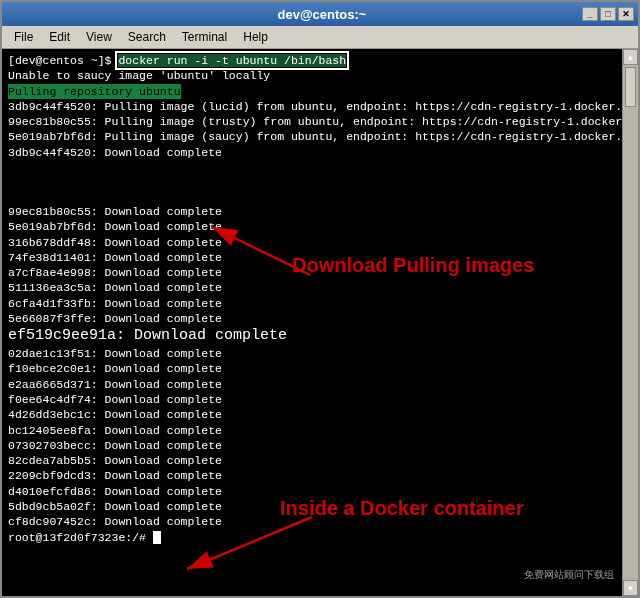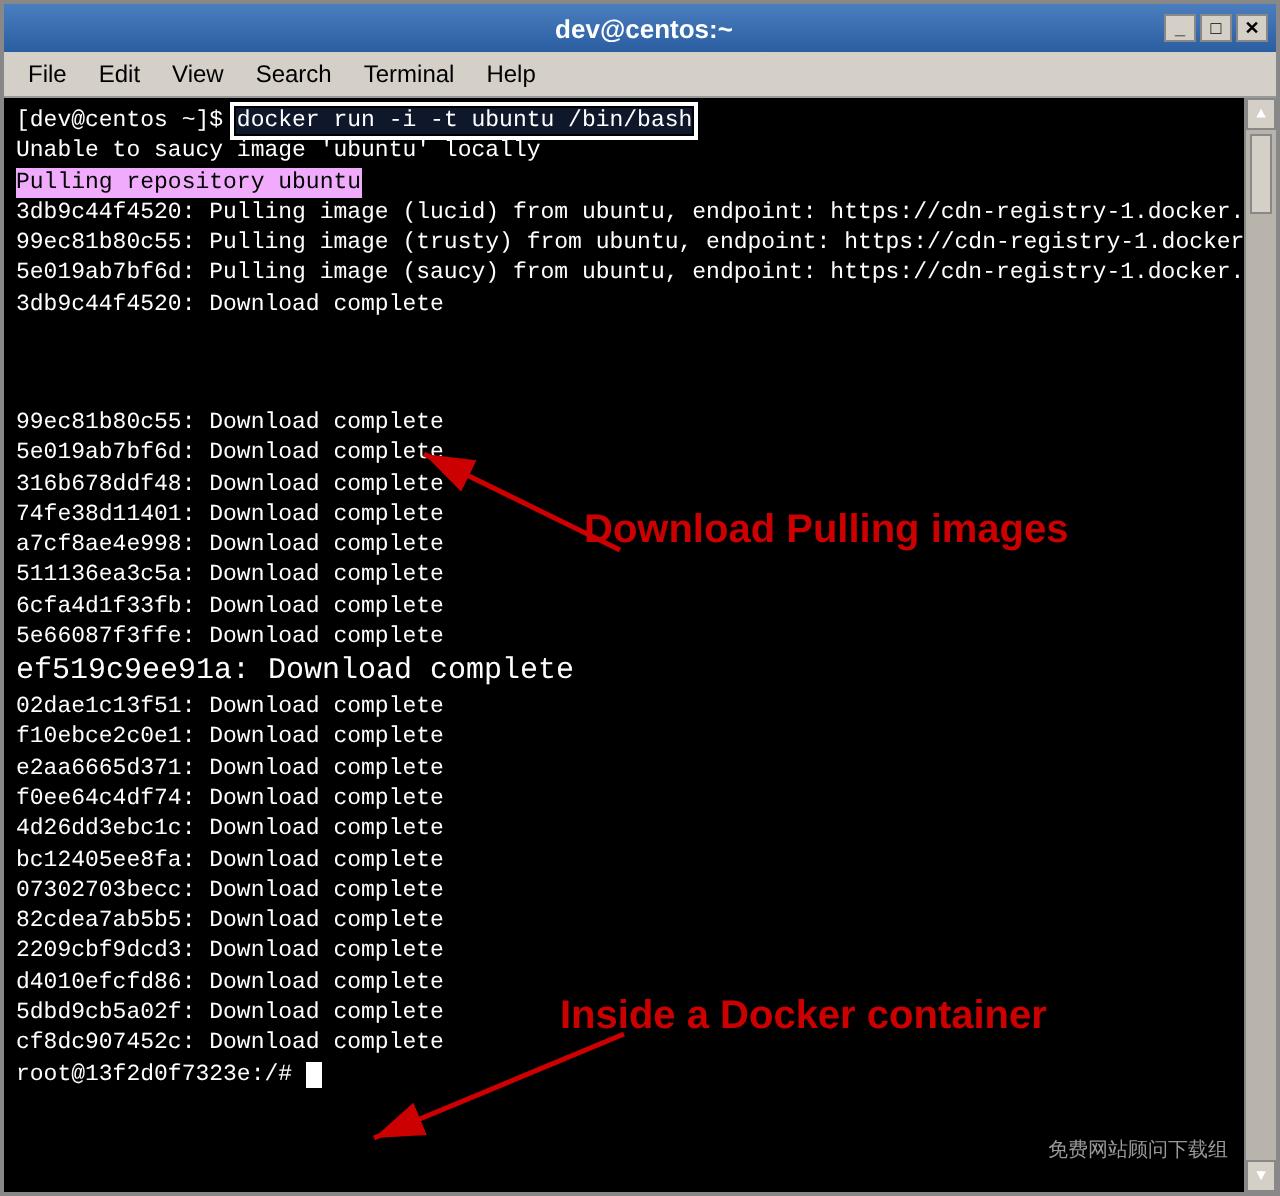--- a/index.html
+++ b/index.html
@@ -147,23 +147,23 @@
       <div class="menu-item">Edit</div>
       <div class="menu-item">View</div>
       <div class="menu-item">Search</div>
       <div class="menu-item">Terminal</div>
       <div class="menu-item">Help</div>
     </div>
 
   <div class="terminal-area">
     <div class="terminal-content">
 
-    <div style="white-space: pre; font-size: 11.5px; line-height: 1.33;"><span style="color:#fff">[dev@centos ~]$ </span><span style="outline:2px solid #fff; outline-offset:1px; color:#fff; background:#0f172a">docker run -i -t ubuntu /bin/bash</span></div>
+    <div style="white-space: pre; font-size: 11.5px; line-height: 1.33;"><span style="color:#fff">[dev@centos ~]$ </span><span style="outline:2px solid #fff; outline-offset:1px; color:#fff; background:#14532d">docker run -i -t ubuntu /bin/bash</span></div>
         <div style="color: rgb(255, 255, 255); white-space: pre; font-size: 11.5px; line-height: 1.33;">Unable to saucy image 'ubuntu' locally</div>
-        <div style="white-space: pre; font-size: 11.5px; line-height: 1.33;"><span style="background:#f0abfc; color:#000; display:inline-block">Pulling repository ubuntu</span></div>
+        <div style="white-space: pre; font-size: 11.5px; line-height: 1.33;"><span style="background:#15803d; color:#000; display:inline-block">Pulling repository ubuntu</span></div>
         <div style="color: rgb(255, 255, 255); white-space: pre; font-size: 11.5px; line-height: 1.33;">3db9c44f4520: Pulling image (lucid) from ubuntu, endpoint: https://cdn-registry-1.docker.io/v1/</div>
         <div style="color: rgb(255, 255, 255); white-space: pre; font-size: 11.5px; line-height: 1.33;">99ec81b80c55: Pulling image (trusty) from ubuntu, endpoint: https://cdn-registry-1.docker.io/v1/</div>
         <div style="color: rgb(255, 255, 255); white-space: pre; font-size: 11.5px; line-height: 1.33;">5e019ab7bf6d: Pulling image (saucy) from ubuntu, endpoint: https://cdn-registry-1.docker.io/v1/</div>
         <div style="color: rgb(255, 255, 255); white-space: pre; font-size: 11.5px; line-height: 1.33;">3db9c44f4520: Download complete</div>
         <div style="color: rgb(255, 255, 255); white-space: pre; font-size: 11.5px; line-height: 1.33; margin-top: 44px;">99ec81b80c55: Download complete</div>
         <div style="color: rgb(255, 255, 255); white-space: pre; font-size: 11.5px; line-height: 1.33;">5e019ab7bf6d: Download complete</div>
         <div style="color: rgb(255, 255, 255); white-space: pre; font-size: 11.5px; line-height: 1.33;">316b678ddf48: Download complete</div>
         <div style="color: rgb(255, 255, 255); white-space: pre; font-size: 11.5px; line-height: 1.33;">74fe38d11401: Download complete</div>
         <div style="color: rgb(255, 255, 255); white-space: pre; font-size: 11.5px; line-height: 1.33;">a7cf8ae4e998: Download complete</div>
         <div style="color: rgb(255, 255, 255); white-space: pre; font-size: 11.5px; line-height: 1.33;">511136ea3c5a: Download complete</div>

